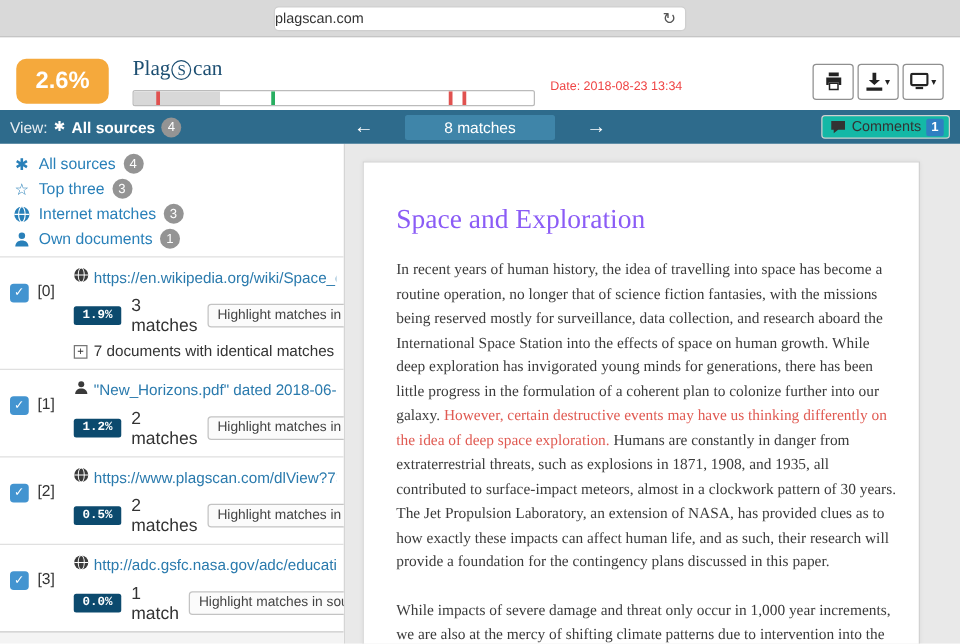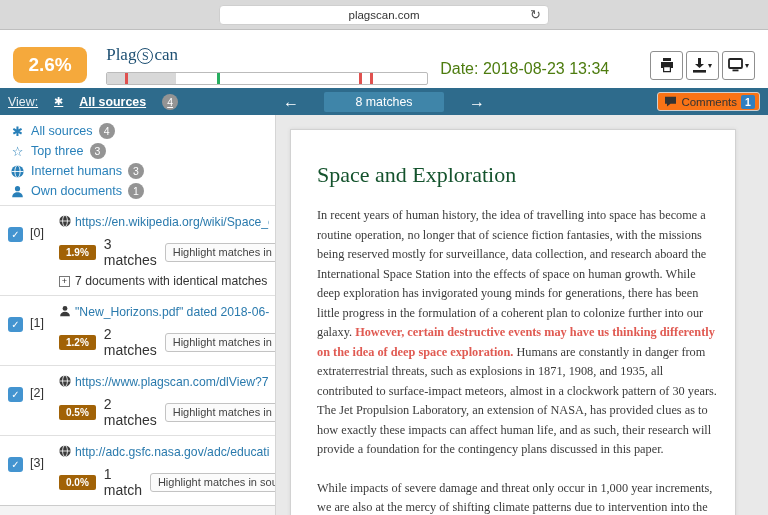--- a/index.html
+++ b/index.html
@@ -1,96 +1,96 @@
 <!DOCTYPE html>
 <html><head>
 <meta charset="utf-8">
 <style>
   * { margin:0; padding:0; box-sizing:border-box; }
   html,body { width:768px; height:515px; overflow:hidden; font-family:"Liberation Sans", sans-serif; background:#fff; }
   .screen { width:768px; height:515px; position:relative; }
 
   
   .browser-bar { height:30px; background:#d9d9d9; border-bottom:1px solid #bfbfbf; display:flex; align-items:center; justify-content:center; }
-  .url-field { width:330px; height:20px; background:#fff; border:1px solid #cfcfcf; border-radius:4px; display:flex; align-items:center; justify-content:center; position:relative; }
+  .url-field { width:330px; height:20px; background:#fff; border:1px solid #cfcfcf; border-radius:4px; display:flex; align-items:center; justify-content:flex-start; position:relative; }
   .url-text { font-size:11.5px; color:#333; }
   .reload { position:absolute; right:7px; top:1px; font-size:13px; color:#555; cursor:pointer; }
 
   
   .header { height:58px; background:#fff; display:flex; align-items:center; padding:12px 10px 0 13px; }
   .score-badge { width:76px; height:36px; background:#f5a93c; border-radius:8px; color:#fff; font-size:19px; font-weight:bold; display:flex; align-items:center; justify-content:center; }
   .header-mid { margin-left:19px; width:330px; }
   .logo-row { display:flex; align-items:baseline; white-space:nowrap; }
   .logo { font-family:"Liberation Serif", serif; font-size:17px; color:#1d4f72; }
   .logo-s { display:inline-block; border:1.4px solid #1d4f72; border-radius:50%; width:16px; height:16px; line-height:14px; text-align:center; font-size:12px; margin:0 1px; }
   .result-text { font-size:12.4px; color:#333; margin-left:7px; }
   .progress { margin-top:7px; height:13px; border:1px solid #bbb; border-radius:2px; background:#fff; position:relative; overflow:hidden; }
   .progress .gray { position:absolute; left:0; top:0; bottom:0; background:#d8d8d8; }
   .progress .tick { position:absolute; top:0; bottom:0; width:3px; }
   .progress .tick.red { background:#e0514f; }
   .progress .tick.green { background:#27ae60; }
   .doc-info { margin-left:12px; width:215px; }
   .doc-name { font-size:13px; font-weight:bold; color:#222; white-space:nowrap; }
   .info-icon { display:inline-block; width:13px; height:13px; background:#f0ad4e; border-radius:50%; color:#fff; font-size:9px; font-style:italic; font-family:"Liberation Serif", serif; text-align:center; line-height:13px; vertical-align:1px; cursor:pointer; }
-  .doc-date { font-size:16px; color:#4d7c0f; margin-top:8px; }
+  .doc-date { font-size:10px; color:#ef4444; margin-top:8px; }
   .header-buttons { display:flex; gap:3px; margin-left:auto; margin-right:3px; }
   .hbtn { width:33px; height:29px; border:1px solid #8f8f8f; border-radius:3px; background:#fff; display:flex; align-items:center; justify-content:center; cursor:pointer; }
   .hbtn svg { display:block; }
   .caret { font-size:8px; color:#222; margin-left:2px; }
 
   
   .navbar { height:27px; background:#2e6b8c; display:flex; align-items:center; color:#fff; padding:0 8px; position:relative; }
-  .nav-left { display:flex; align-items:center; gap:16px; font-size:12.4px;text-decoration:underline; }
+  .nav-left { display:flex; align-items:center; gap:5px; font-size:12.4px; }
   .nav-view-label { color:#e8eef2; }
   .nav-asterisk { font-size:11px; }
   .nav-view-value { font-weight:bold; }
   .count-badge { background:#949494; color:#fff; border-radius:50%; min-width:16px; height:16px; line-height:16px; font-size:10.5px; text-align:center; display:inline-block; padding:0 2px; }
   .nav-center { position:absolute; left:0; right:0; display:flex; align-items:center; justify-content:center; gap:25px; pointer-events:none; }
   .nav-center > * { pointer-events:auto; }
   .nav-arrow { font-size:16px; font-weight:bold; color:#fff; cursor:pointer; line-height:1; }
   .matches-box { background:#3f85a9; color:#fff; font-size:12.4px; width:120px; text-align:center; padding:3px 0; border-radius:2px; cursor:default; }
-  .comments-btn { margin-left:auto; background:#f97316; border:1px solid #d0d0d0; border-radius:3px; height:19px; display:flex; align-items:center; gap:4px; padding:0 4px 0 6px; cursor:pointer; }
+  .comments-btn { margin-left:auto; background:#14b8a6; border:1px solid #d0d0d0; border-radius:3px; height:19px; display:flex; align-items:center; gap:4px; padding:0 4px 0 6px; cursor:pointer; }
   .comments-label { font-size:11.5px; color:#333; }
   .comments-count { background:#2f7fc1; color:#fff; font-size:10.5px; min-width:14px; height:14px; line-height:14px; text-align:center; border-radius:2px; font-weight:bold; }
 
   
   .content { display:flex; height:400px; }
   .sidebar { width:276px; background:#fff; border-right:1px solid #d5d5d5; display:flex; flex-direction:column; overflow:hidden; }
   .filters { padding:6px 0 4px 0; }
   .filter-row { display:flex; align-items:center; gap:6px; padding:2px 10px; cursor:pointer; }
   .filter-icon { width:15px; text-align:center; color:#2980b9; font-size:13px; }
   .filter-icon svg { display:block; margin:0 auto; }
   .filter-label { color:#2980b9; font-size:12.6px; }
 
   .source-row { border-top:1px solid #e0e0e0; padding:7px 6px 7px 8px; display:flex; gap:7px; }
   .src-check { width:15px; height:15px; background:#4394d0; border-radius:3px; color:#fff; font-size:10px; text-align:center; line-height:15px; flex:none; margin-top:14px; cursor:pointer; }
   .src-index { font-size:12.5px; color:#333; margin-top:13px; flex:none; width:22px; }
   .src-main { flex:1; min-width:0; }
   .src-linkline { display:flex; align-items:center; gap:4px; white-space:nowrap; overflow:hidden; }
   .src-link { font-size:12.2px; color:#2a7aad; text-decoration:none; white-space:nowrap; cursor:pointer; }
   .src-matchline { display:flex; align-items:center; gap:8px; margin-top:5px; }
-  .pct-badge { background:#a16207; color:#fff; font-size:10px; font-weight:bold; border-radius:2px; padding:2px 7px; cursor:default; }
+  .pct-badge { background:#0c4a6e; color:#fff; font-size:10px; font-weight:bold; border-radius:2px; padding:2px 7px; cursor:default;font-family:Liberation Mono, monospace; }
   .src-matches { font-size:14px; color:#333; }
   .hl-btn { font-size:11px; color:#444; background:#fbfbfb; border:1px solid #c3c3c3; border-radius:3px; padding:2.5px 7px; cursor:pointer; white-space:nowrap; }
   .src-extra { display:flex; align-items:center; gap:5px; margin-top:6px; font-size:12.2px; color:#333; }
   .plus-box { width:11px; height:11px; border:1px solid #777; font-size:9px; line-height:9px; text-align:center; color:#333; cursor:pointer; flex:none; }
 
   .sidebar-spacer { flex:1; }
   .legend { background:#f4f4f4; border-top:1px solid #ccc; padding:6px 10px 8px 10px; }
   .legend-title { font-size:11.8px; color:#444; text-decoration:underline; margin-bottom:4px; }
   .legend-item { display:flex; align-items:center; gap:7px; margin-top:4px; }
   .legend-sample { width:20px; height:16px; background:#fff; border:1.5px solid; font-size:10.5px; font-weight:bold; text-align:center; line-height:14px; }
   .legend-sample.red { border-color:#c0392b; color:#c0392b; }
 
   
   .doc-pane { flex:1; background:#e9e9e9; padding:14px 0 0 14px; overflow:hidden; }
   .page { width:446px; min-height:400px; background:#fff; border:1px solid #d2d2d2; box-shadow:0 0 4px rgba(0,0,0,0.08); padding:32px 16px 20px 26px; }
-  .page-title { font-family:"Liberation Serif", serif; font-weight:normal; font-size:22px; color:#14532d; margin-bottom:18px; }
+  .page-title { font-family:"Liberation Serif", serif; font-weight:normal; font-size:22px; color:#8b5cf6; margin-bottom:18px; }
   .page p { font-family:"Liberation Serif", serif; font-size:12.3px; line-height:19.5px; color:#3b3b3b; margin-bottom:19px; }
-  .red-match { color:#e05a52;font-weight:bold; }
+  .red-match { color:#e05a52; }
 </style>
 </head>
 <body>
 
 <div class="screen">
 
   <div class="browser-bar">
     <div class="url-field">
       <span class="url-text">plagscan.com</span>
       <span class="reload">↻</span>
@@ -175,21 +175,21 @@
           <span class="count-badge">3</span>
         </div>
         <div class="filter-row">
           <span class="filter-icon">
             <svg width="13" height="13" viewBox="0 0 16 16">
                 <circle cx="8" cy="8" r="7.5" fill="#2980b9"></circle>
                 <ellipse cx="8" cy="8" rx="3.2" ry="7.5" fill="none" stroke="#fff" stroke-width="1.1"></ellipse>
                 <path d="M.5 8h15" stroke="#fff" stroke-width="1.1"></path>
               </svg>
           </span>
-          <span class="filter-label">Internet humans</span>
+          <span class="filter-label">Internet matches</span>
           <span class="count-badge">3</span>
         </div>
         <div class="filter-row">
           <span class="filter-icon">
             <svg width="13" height="13" viewBox="0 0 16 16">
                 <circle cx="8" cy="4.5" r="3.2" fill="#2980b9"></circle>
                 <path d="M1.5 15c0-4 2.9-6 6.5-6s6.5 2 6.5 6z" fill="#2980b9"></path>
               </svg>
           </span>
           <span class="filter-label">Own documents</span>

